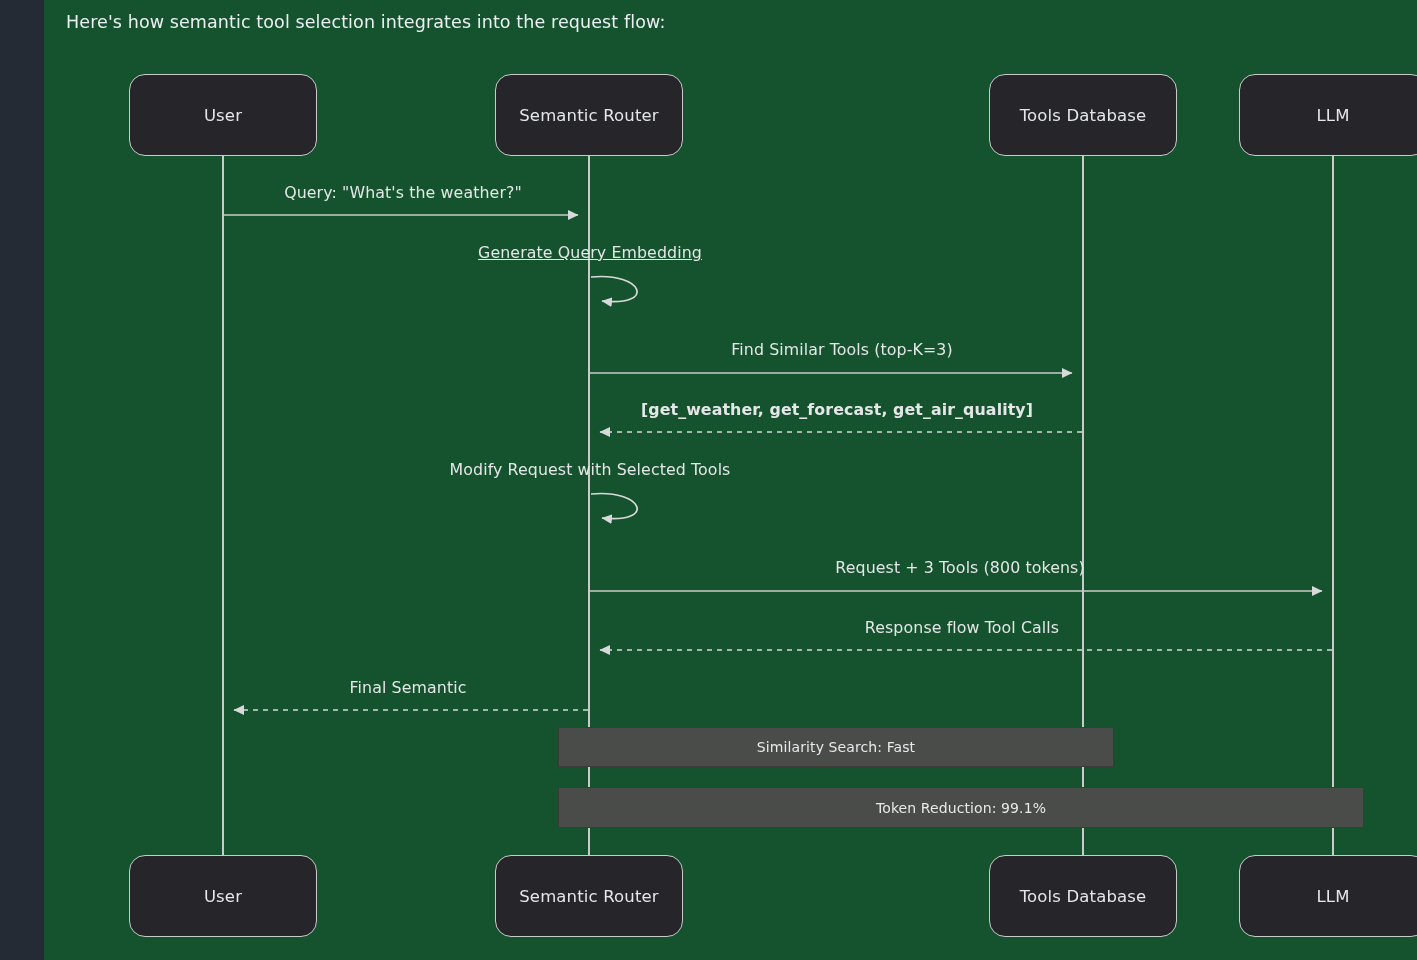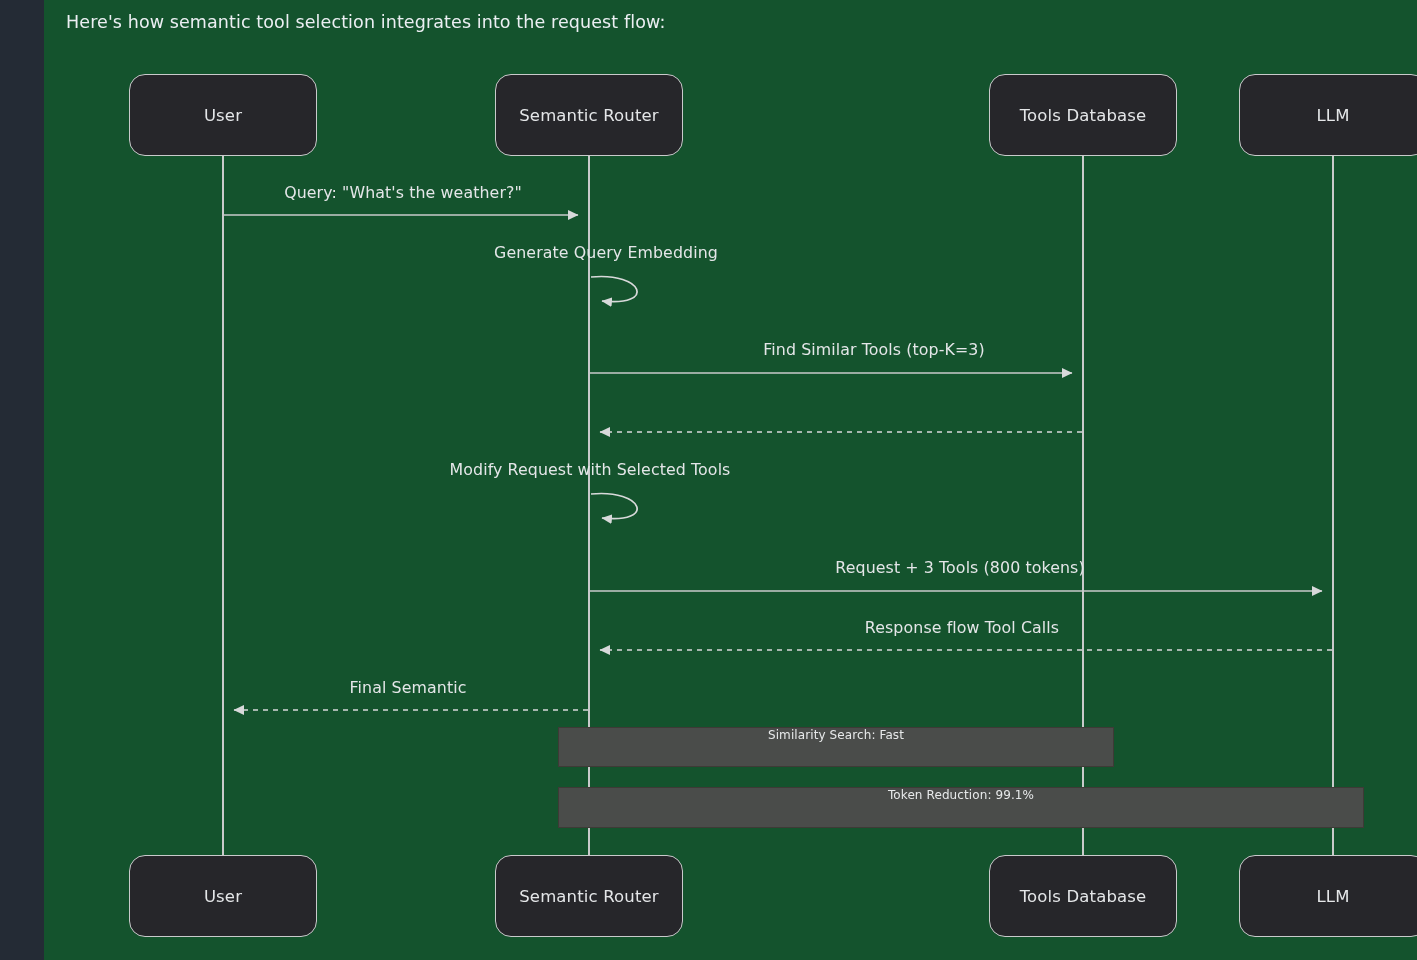--- a/index.html
+++ b/index.html
@@ -74,22 +74,23 @@
   .msg-label.bold {
     font-weight: 700;
   }
   
   .note-box {
     position: absolute;
     box-sizing: border-box;
     background: #4a4c4a;
     border: 1px solid #3e3a36;
     display: flex;
+    align-items: center;
     justify-content: center;
-    font-size: 12px;
+    font-size: 14px;
     color: #e7e9ea;
     white-space: nowrap;
     letter-spacing: 0.1px;
   }
 </style>
 </head>
 <body>
 
 <div id="root">
 
@@ -164,24 +165,25 @@
   </div>
   <div class="participant" style="left:945px; top:855px; width:188px; height:82px;">
     <span>Tools Database</span>
   </div>
   <div class="participant" style="left:1195px; top:855px; width:188px; height:82px;">
     <span>LLM</span>
   </div>
 
   <div class="msg-label" style="left:359px; top:183px;">Query: "What's the weather?"</div>
 
-  <div class="msg-label" style="left:562px; top:243px;">Generate Query Embedding</div>
+  <div class="msg-label" style="left:546px; top:243px;text-decoration:underline;">Generate Query Embedding</div>
 
-  <div class="msg-label" style="left:830px; top:340px;">Find Similar Tools (top-K=3)</div>
+  <div class="msg-label" style="left:798px; top:340px;">Find Similar Tools (top-K=3)</div>
 
+  <div class="msg-label bold" style="left:793px; top:400px;">[get_weather, get_forecast, get_air_quality]</div>
 
   <div class="msg-label" style="left:546px; top:460px;">Modify Request with Selected Tools</div>
 
   <div class="msg-label" style="left:916px; top:558px;">Request + 3 Tools (800 tokens)</div>
 
   <div class="msg-label" style="left:918px; top:618px;">Response flow Tool Calls</div>
 
   <div class="msg-label" style="left:364px; top:678px;">Final Semantic</div>
 
   <div class="note-box" style="left:514px; top:727px; width:556px; height:40px;">

